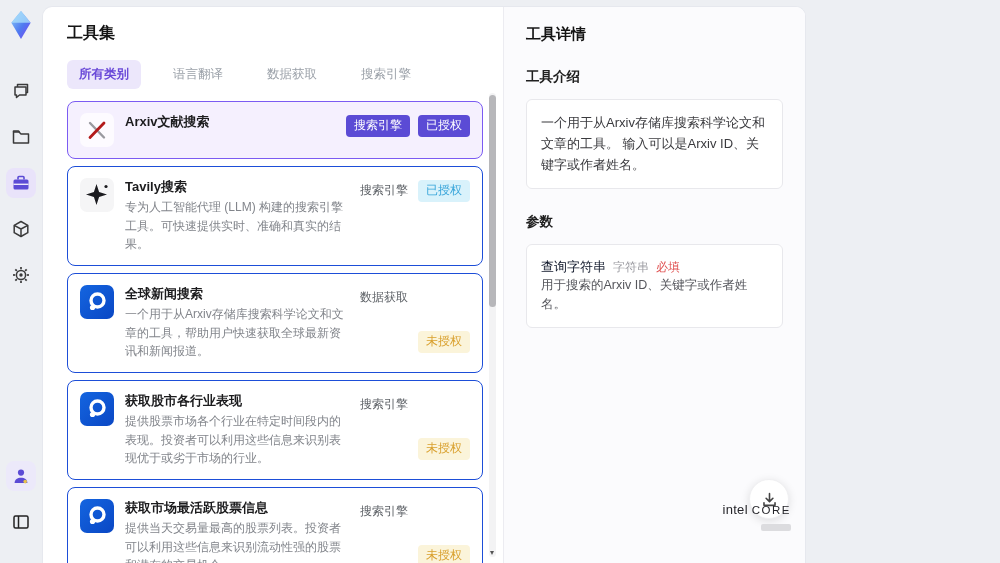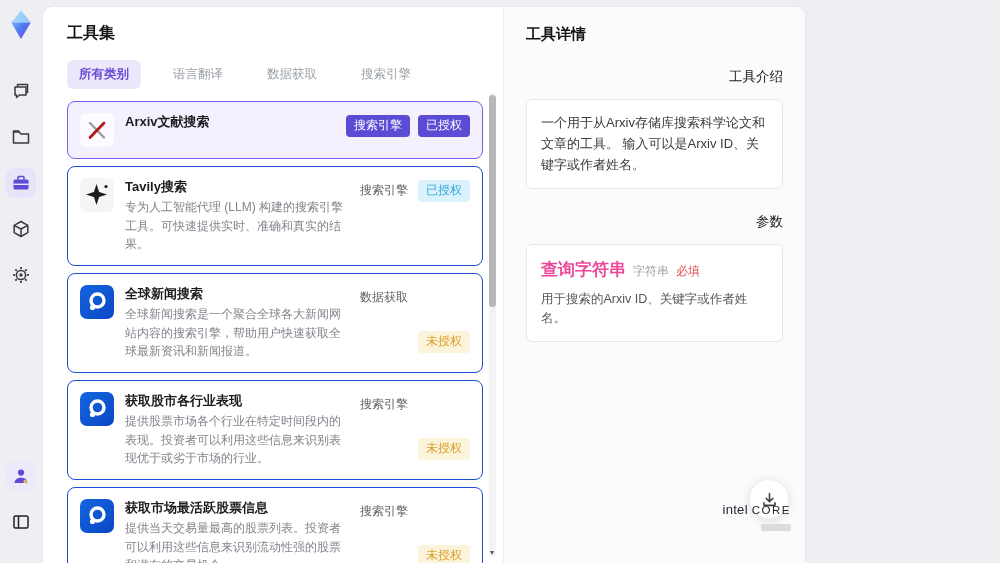--- a/index.html
+++ b/index.html
@@ -46,28 +46,28 @@
   .auth-yellow { background:#fbf4da; color:#d9a02e;margin-top:44px; }
 
   
   .scrollbar { position:absolute; top:86px; bottom:6px; right:7px; width:7px; background:#f3f3f4; border-radius:4px; }
   .scroll-thumb { position:absolute; top:2px; left:0; width:7px; height:212px; background:#b7b7ba; border-radius:4px; cursor:grab; }
   .scroll-arrow-down { position:absolute; bottom:2px; left:1px; width:0; height:0; border-left:2.5px solid transparent; border-right:2.5px solid transparent; border-top:4px solid #555; }
 
   
   .detail-panel { flex:1; background:#fbfbfd; border-left:1px solid #ececf1; padding:18px 22px; position:relative; }
   .detail-title { font-size:15px; font-weight:bold; color:#141414; }
-  .section-heading { font-size:13.5px; font-weight:normal; color:#202020; margin-top:24px;text-align:right; }
+  .section-heading { font-size:13.5px; font-weight:bold; color:#202020; margin-top:24px; }
   .detail-box { margin-top:13px; background:#fff; border:1px solid #e8e8ec; border-radius:6px; padding:13px 14px; }
   .intro-text { font-size:13px; color:#3a3a3e; line-height:1.6; }
   .param-head { display:flex; align-items:baseline; gap:7px; }
-  .param-name { font-size:17px; font-weight:bold; color:#ec4899; }
+  .param-name { font-size:13px; font-weight:normal; color:#0f172a; }
   .param-type { font-size:12px; color:#9a9aa0; }
   .param-required { font-size:12px; color:#e05252; }
-  .param-desc { font-size:12.5px; color:#55565c; margin-top:9px; line-height:1.5; }
+  .param-desc { font-size:12.5px; color:#55565c; line-height:1.5; }
 
   
   .fab { position:absolute; right:16px; bottom:44px; width:40px; height:40px; border-radius:50%; background:#fff; border:1px solid #f0f0f2; box-shadow:0 2px 10px rgba(0,0,0,.12); display:flex; align-items:center; justify-content:center; cursor:pointer; }
   .brand { position:absolute; right:14px; bottom:28px; text-align:right; }
   .brand-line { font-size:13px; color:#26262b; letter-spacing:.3px; }
   .brand-line .core { font-size:11.5px; letter-spacing:1.5px; font-weight:300; }
   .brand-sub { display:inline-block; width:30px; height:7px; background:#dcdcdf; border-radius:2px; margin-top:2px; }
 </style>
 </head>
 <body>
@@ -204,21 +204,21 @@
   </div>
           <div class="tool-card">
     <div class="tool-icon ic-finance">
               <svg viewBox="0 0 34 34">
                 <circle cx="17.5" cy="15.5" r="6.5" fill="none" stroke="#fff" stroke-width="3.4"></circle>
                 <circle cx="12.5" cy="22.5" r="2.6" fill="#fff"></circle>
               </svg>
             </div>
     <div class="tool-main">
       <div class="tool-name">全球新闻搜索</div>
-      <div class="tool-desc">全球新闻搜索是一个聚合全球各大新闻网站内容的搜索引擎，帮助用户快速获取全球最新资讯和新闻报道。</div>
+      <div class="tool-desc">一个用于从Arxiv存储库搜索科学论文和文章的工具，帮助用户快速获取全球最新资讯和新闻报道。</div>
     </div>
     <div class="tool-tags">
       <span class="badge cat-plain">数据获取</span>
       <span class="badge auth-yellow">未授权</span>
     </div>
   </div>
           <div class="tool-card">
     <div class="tool-icon ic-finance">
               <svg viewBox="0 0 34 34">
                 <circle cx="17.5" cy="15.5" r="6.5" fill="none" stroke="#fff" stroke-width="3.4"></circle>

